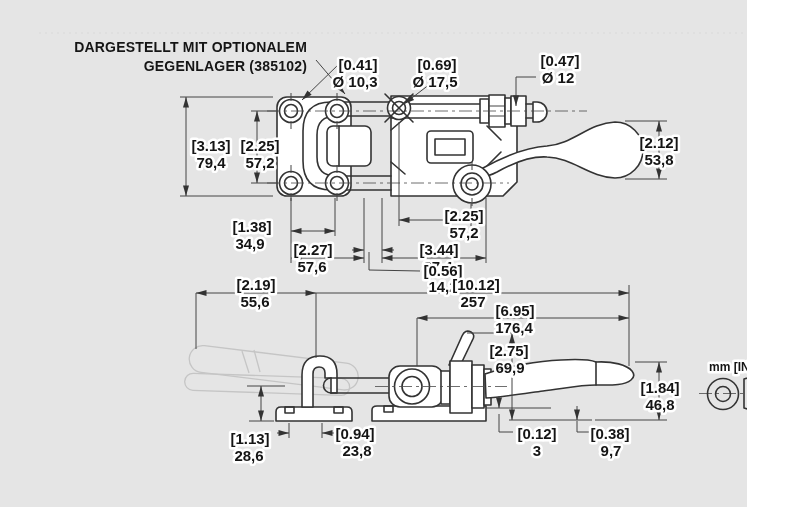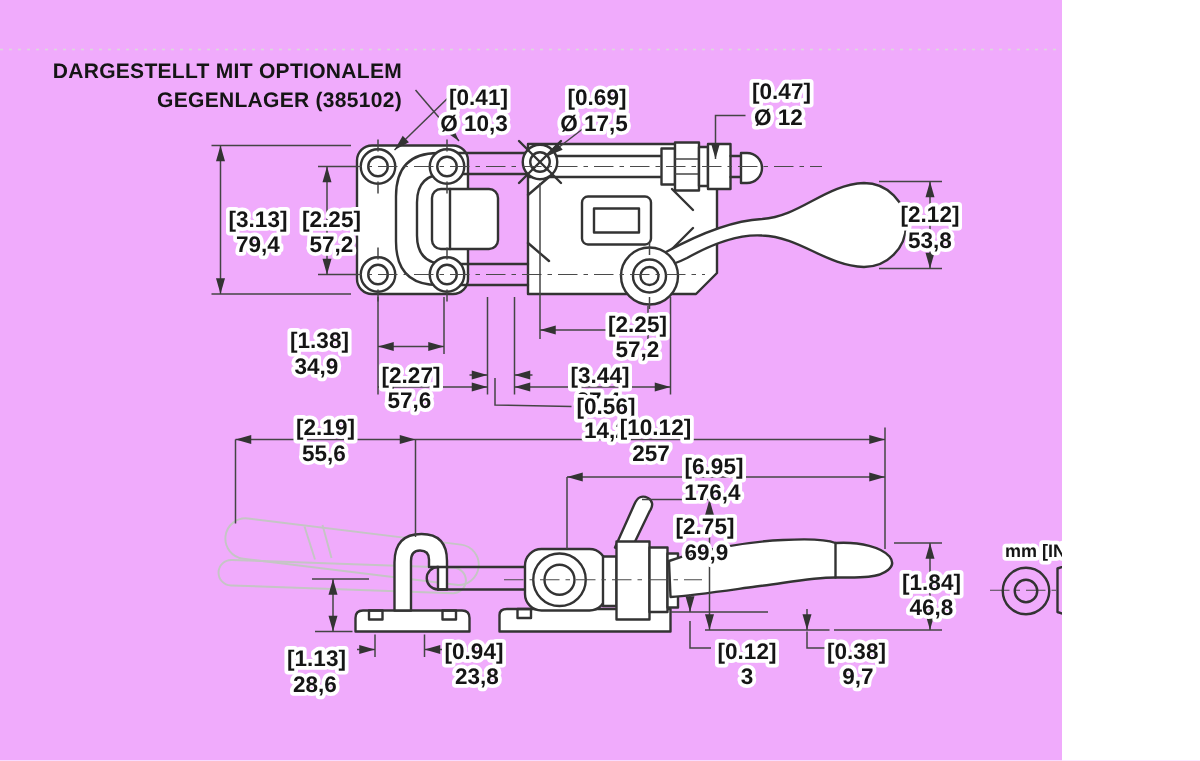--- a/index.html
+++ b/index.html
@@ -1,16 +1,16 @@
 <!DOCTYPE html>
 <html><head>
 <meta charset="utf-8">
 <style>
   html,body{margin:0;padding:0;background:#ffffff;}
-  .stage{position:relative;width:708px;height:507px;background:#f0abfc;overflow:hidden;font-family:"Liberation Sans",sans-serif;}
+  .stage{position:relative;width:708px;height:507px;background:#e5e5e5;overflow:hidden;font-family:"Liberation Sans",sans-serif;padding-left:39px;}
   svg{display:block;}
   svg text{font-family:"Liberation Sans",sans-serif;font-weight:bold;font-size:15px;fill:#151515;}
   text.halo{stroke:#ffffff;stroke-width:5px;paint-order:stroke;stroke-linejoin:round;}
   text.note{font-size:14px;letter-spacing:.2px;}
   text.small{font-size:12px;}
   .obj{stroke:#333333;stroke-width:1.6;fill:none;stroke-linejoin:round;stroke-linecap:round;}
   .objf{stroke:#333333;stroke-width:1.6;fill:#ffffff;stroke-linejoin:round;}
   .thin{stroke:#444444;stroke-width:1;fill:none;stroke-linecap:butt;}
   .cl{stroke:#4a4a4a;stroke-width:.8;fill:none;stroke-dasharray:13 4 3 4;}
   .ghost{stroke:#c5c5c5;stroke-width:1.3;fill:none;}

